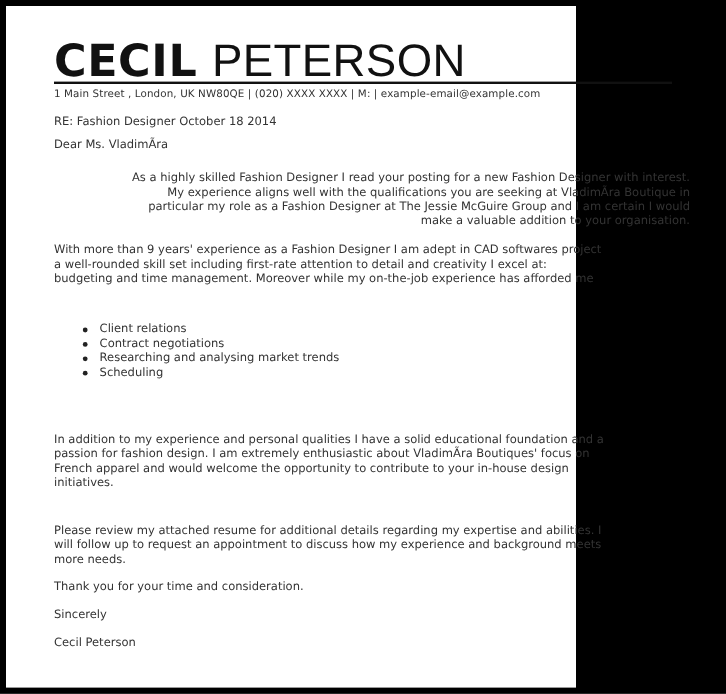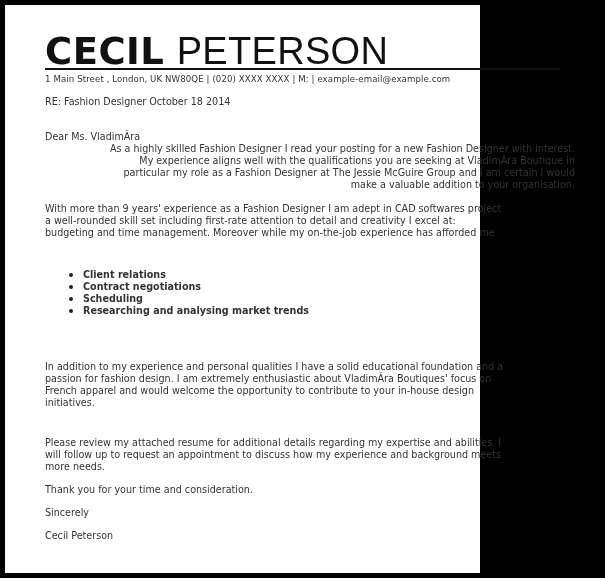--- a/index.html
+++ b/index.html
@@ -63,39 +63,38 @@
     }
     .block {
       position: absolute;
       left: 40px;
       width: 530px;
       font-size: 9.6px;
       line-height: 12px;
       color: #333;
     }
     .re { top: 91px; }
-    .salutation { top: 126px; }
+    .salutation { top: 110px; }
     .p1 { top: 138px; text-align: right; }
     .p2 { top: 198px; }
     .bullets {
       position: absolute;
       left: 62px;
       top: 264px;
       margin: 0;
       padding: 0;
       list-style: none;
       font-size: 9.6px;
       line-height: 12px;
       color: #333;
     }
     .bullets li {
       position: relative;
       padding-left: 16px;
       white-space: nowrap;
-      font-weight: bold;
     }
     .bullets li .dot {
       position: absolute;
       left: 2px;
       top: 4px;
       width: 4px;
       height: 4px;
       border-radius: 50%;
       background: #222;
     }
@@ -135,22 +134,22 @@
 
   <div class="block p2">
     <span class="line">With more than 9 years' experience as a Fashion Designer I am adept in CAD softwares project</span>
     <span class="line">a well-rounded skill set including first-rate attention to detail and creativity I excel at:</span>
     <span class="line">budgeting and time management. Moreover while my on-the-job experience has afforded me</span>
   </div>
 
   <ul class="bullets">
     <li><span class="dot"></span><span>Client relations</span></li>
     <li><span class="dot"></span><span>Contract negotiations</span></li>
+    <li><span class="dot"></span><span>Researching and analysing market trends</span></li>
     <li><span class="dot"></span><span>Scheduling</span></li>
-    <li><span class="dot"></span><span>Researching and analysing market trends</span></li>
   </ul>
 
   <div class="block p3">
     <span class="line">In addition to my experience and personal qualities I have a solid educational foundation and a</span>
     <span class="line">passion for fashion design. I am extremely enthusiastic about VladimÃra Boutiques' focus on</span>
     <span class="line">French apparel and would welcome the opportunity to contribute to your in-house design</span>
     <span class="line">initiatives.</span>
   </div>
 
   <div class="block p4">

